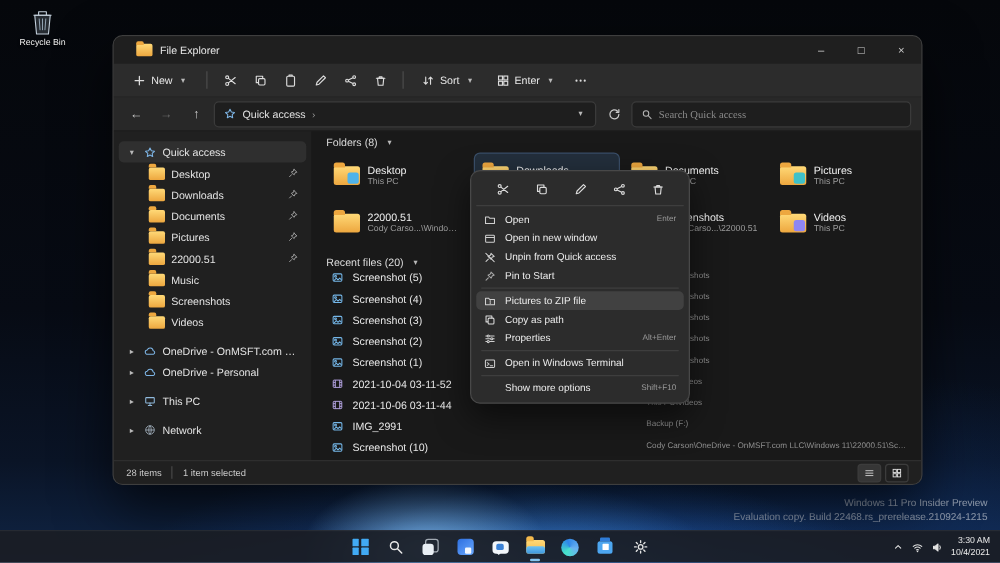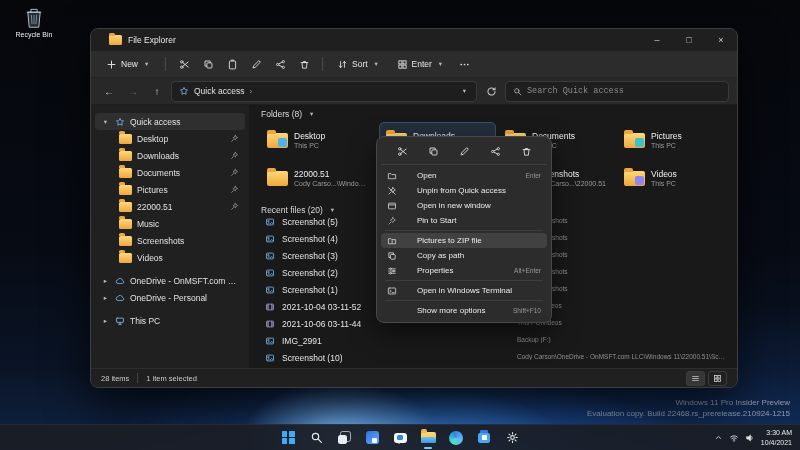--- a/index.html
+++ b/index.html
@@ -42,21 +42,21 @@
   .chevg{font-size:6.5px;color:#b9b9b9;width:9px;text-align:center;flex:none}
   .vsep{width:1px;height:14px;background:#4a4a4a;margin:0 5px}
 
   .addressbar{height:26px;display:flex;align-items:center;gap:4px;padding:0 8px;background:#282828;border-bottom:1px solid #1e1e1e;flex:none}
   .navbtn{width:20px;height:18px;color:#d2d2d2;font-size:10px;display:flex;align-items:center;justify-content:center;border-radius:4px;flex:none}
   .navbtn.dim{color:#6a6a6a}
   .addressbox{flex:1;height:19px;background:#1e1e1e;border:1px solid #3a3a3a;border-radius:4px;display:flex;align-items:center;gap:5px;padding:0 7px;color:#e0e0e0;font-size:8.5px;min-width:0}
   .crumbsep{color:#9a9a9a;font-size:8px}
   .boxchev{margin-left:auto}
   .searchbox{width:208px;height:19px;background:#1e1e1e;border:1px solid #3a3a3a;border-radius:4px;display:flex;align-items:center;gap:5px;padding:0 7px;flex:none}
-  .searchbox input{flex:1;min-width:0;background:transparent;border:none;outline:none;color:#cfcfcf;font-size:8.5px;font-family:Liberation Mono, monospace;padding:0}
+  .searchbox input{flex:1;min-width:0;background:transparent;border:none;outline:none;color:#cfcfcf;font-size:8.5px;font-family:Liberation Serif, serif;padding:0}
   .searchbox input::placeholder{color:#8b8b8b}
 
   .bodyrow{flex:1;display:flex;min-height:0;background:#191919}
   .sidebar{width:150px;flex:none;background:#202020;padding:8px 4px 0 4px;overflow:hidden}
   .srow{display:flex;align-items:center;gap:5px;height:17px;padding:0 6px;border-radius:4px;color:#e3e3e3;font-size:8.5px}
   .srow.sel{background:rgba(255,255,255,.07)}
   .srow.child{padding-left:24px}
   .slabel{white-space:nowrap;overflow:hidden;text-overflow:ellipsis;flex:1}
   .sgap{height:6px}
   .sfold{width:13px;height:10px;position:relative;border-radius:1.5px;background:linear-gradient(#ffd977,#eda73f);flex:none}
@@ -86,21 +86,21 @@
   .st-sep{width:1px;height:10px;background:#454545}
   .st-right{margin-left:auto;display:flex;gap:3px}
   .stbtn{width:17px;height:13px;display:flex;align-items:center;justify-content:center;border-radius:3px;border:1px solid #3c3c3c}
   .stbtn.on{background:rgba(255,255,255,.1)}
 
   
   .ctxmenu{position:absolute;left:285px;top:107px;width:166px;background:#2c2c2c;border:1px solid #484848;border-radius:8px;
     box-shadow:0 10px 26px rgba(0,0,0,.55);padding:4px;z-index:40}
   .cticons{display:flex;justify-content:space-between;align-items:center;padding:3px 12px 5px;border-bottom:1px solid #3e3e3e;margin-bottom:3px}
   .ctic{width:18px;height:15px;display:flex;align-items:center;justify-content:center;border-radius:3px}
-  .ctitem{display:flex;align-items:center;gap:20px;height:15px;padding:0 6px;border-radius:4px;color:#ececec;font-size:8px}
+  .ctitem{display:flex;align-items:center;gap:7px;height:15px;padding:0 6px;border-radius:4px;color:#ececec;font-size:8px}
   .ctitem.hov{background:rgba(255,255,255,.1)}
   .ctsp{width:10px;flex:none}
   .ctlabel{flex:1;white-space:nowrap;overflow:hidden}
   .ctaccel{color:#9a9a9a;font-size:6.5px;white-space:nowrap}
   .ctsep{height:1px;background:#3e3e3e;margin:2px 4px}
 
   
   .taskbar{position:absolute;left:0;bottom:0;width:800px;height:25px;background:rgba(26,29,37,.93);border-top:1px solid rgba(255,255,255,.06)}
   .tb-center{position:absolute;left:50%;top:0;transform:translateX(-50%);height:100%;display:flex;align-items:center;gap:6px}
   .tbicon{width:22px;height:22px;display:flex;align-items:center;justify-content:center;border-radius:4px;position:relative}
@@ -382,20 +382,30 @@
         <span class="chevg">▸</span>
         <span class="i10" data-icon="monitoric">
             <svg viewBox="0 0 12 12" stroke="#8fb9dc" fill="none" stroke-width="1" stroke-linecap="round">
               <rect x="1.9" y="2.5" width="8.2" height="5.2" rx=".6"></rect>
               <path d="M4.4 10h3.2M6 7.7V10"></path>
             </svg>
           </span>
         <span class="slabel">This PC</span>
       </div>
       <div class="sgap"></div>
+      <div class="srow">
+        <span class="chevg">▸</span>
+        <span class="i10" data-icon="globeic">
+            <svg viewBox="0 0 12 12" stroke="#9aa6b2" fill="none" stroke-width=".9">
+              <circle cx="6" cy="6" r="4.1"></circle>
+              <path d="M1.9 6h8.2M6 1.9c1.6 1.3 1.6 6.9 0 8.2M6 1.9c-1.6 1.3-1.6 6.9 0 8.2"></path>
+            </svg>
+          </span>
+        <span class="slabel">Network</span>
+      </div>
     </div>
 
     <div class="main">
       <div class="secthdr">
         <span>Folders (8)</span>
         <span class="chevg">▾</span>
       </div>
 
       <div class="tiles">
         <div class="tile">
@@ -647,37 +657,37 @@
     <div class="ctitem">
       <span class="i10" data-icon="folderopen">
           <svg viewBox="0 0 12 12" stroke="#cfcfcf" fill="none" stroke-width="1" stroke-linejoin="round">
             <path d="M1.7 3.2h3.1l.9 1.1h4.6v5H1.7v-6.1z"></path>
           </svg>
         </span>
       <span class="ctlabel">Open</span>
       <span class="ctaccel">Enter</span>
     </div>
     <div class="ctitem">
+      <span class="i10" data-icon="windownew">
+          <svg viewBox="0 0 12 12" stroke="#cfcfcf" fill="none" stroke-width="1" stroke-linejoin="round">
+            <rect x="1.8" y="2.6" width="8.4" height="6.8" rx=".8"></rect>
+            <path d="M1.8 4.7h8.4"></path>
+          </svg>
+        </span>
+      <span class="ctlabel">Open in new window</span>
+      <span class="ctaccel"></span>
+    </div>
+    <div class="ctitem">
       <span class="i10" data-icon="unpin">
           <svg viewBox="0 0 12 12" stroke="#cfcfcf" fill="none" stroke-width="1" stroke-linecap="round" stroke-linejoin="round">
             <path d="M7 2l3 3-1.8.5-1.1 2.3L4.1 4.9l2.3-1.1L7 2z"></path>
             <path d="M4.4 7.6 2.2 9.8M2 2l8 8"></path>
           </svg>
         </span>
       <span class="ctlabel">Unpin from Quick access</span>
-      <span class="ctaccel"></span>
-    </div>
-    <div class="ctitem">
-      <span class="i10" data-icon="windownew">
-          <svg viewBox="0 0 12 12" stroke="#cfcfcf" fill="none" stroke-width="1" stroke-linejoin="round">
-            <rect x="1.8" y="2.6" width="8.4" height="6.8" rx=".8"></rect>
-            <path d="M1.8 4.7h8.4"></path>
-          </svg>
-        </span>
-      <span class="ctlabel">Open in new window</span>
       <span class="ctaccel"></span>
     </div>
     <div class="ctitem">
       <span class="i10" data-icon="pin">
           <svg viewBox="0 0 12 12" stroke="#a6a6a6" fill="none" stroke-width="1" stroke-linecap="round" stroke-linejoin="round">
             <path d="M7 2l3 3-1.8.5-1.1 2.3L4.1 4.9l2.3-1.1L7 2z"></path>
             <path d="M4.4 7.6 2.2 9.8"></path>
           </svg>
         </span>
       <span class="ctlabel">Pin to Start</span>

